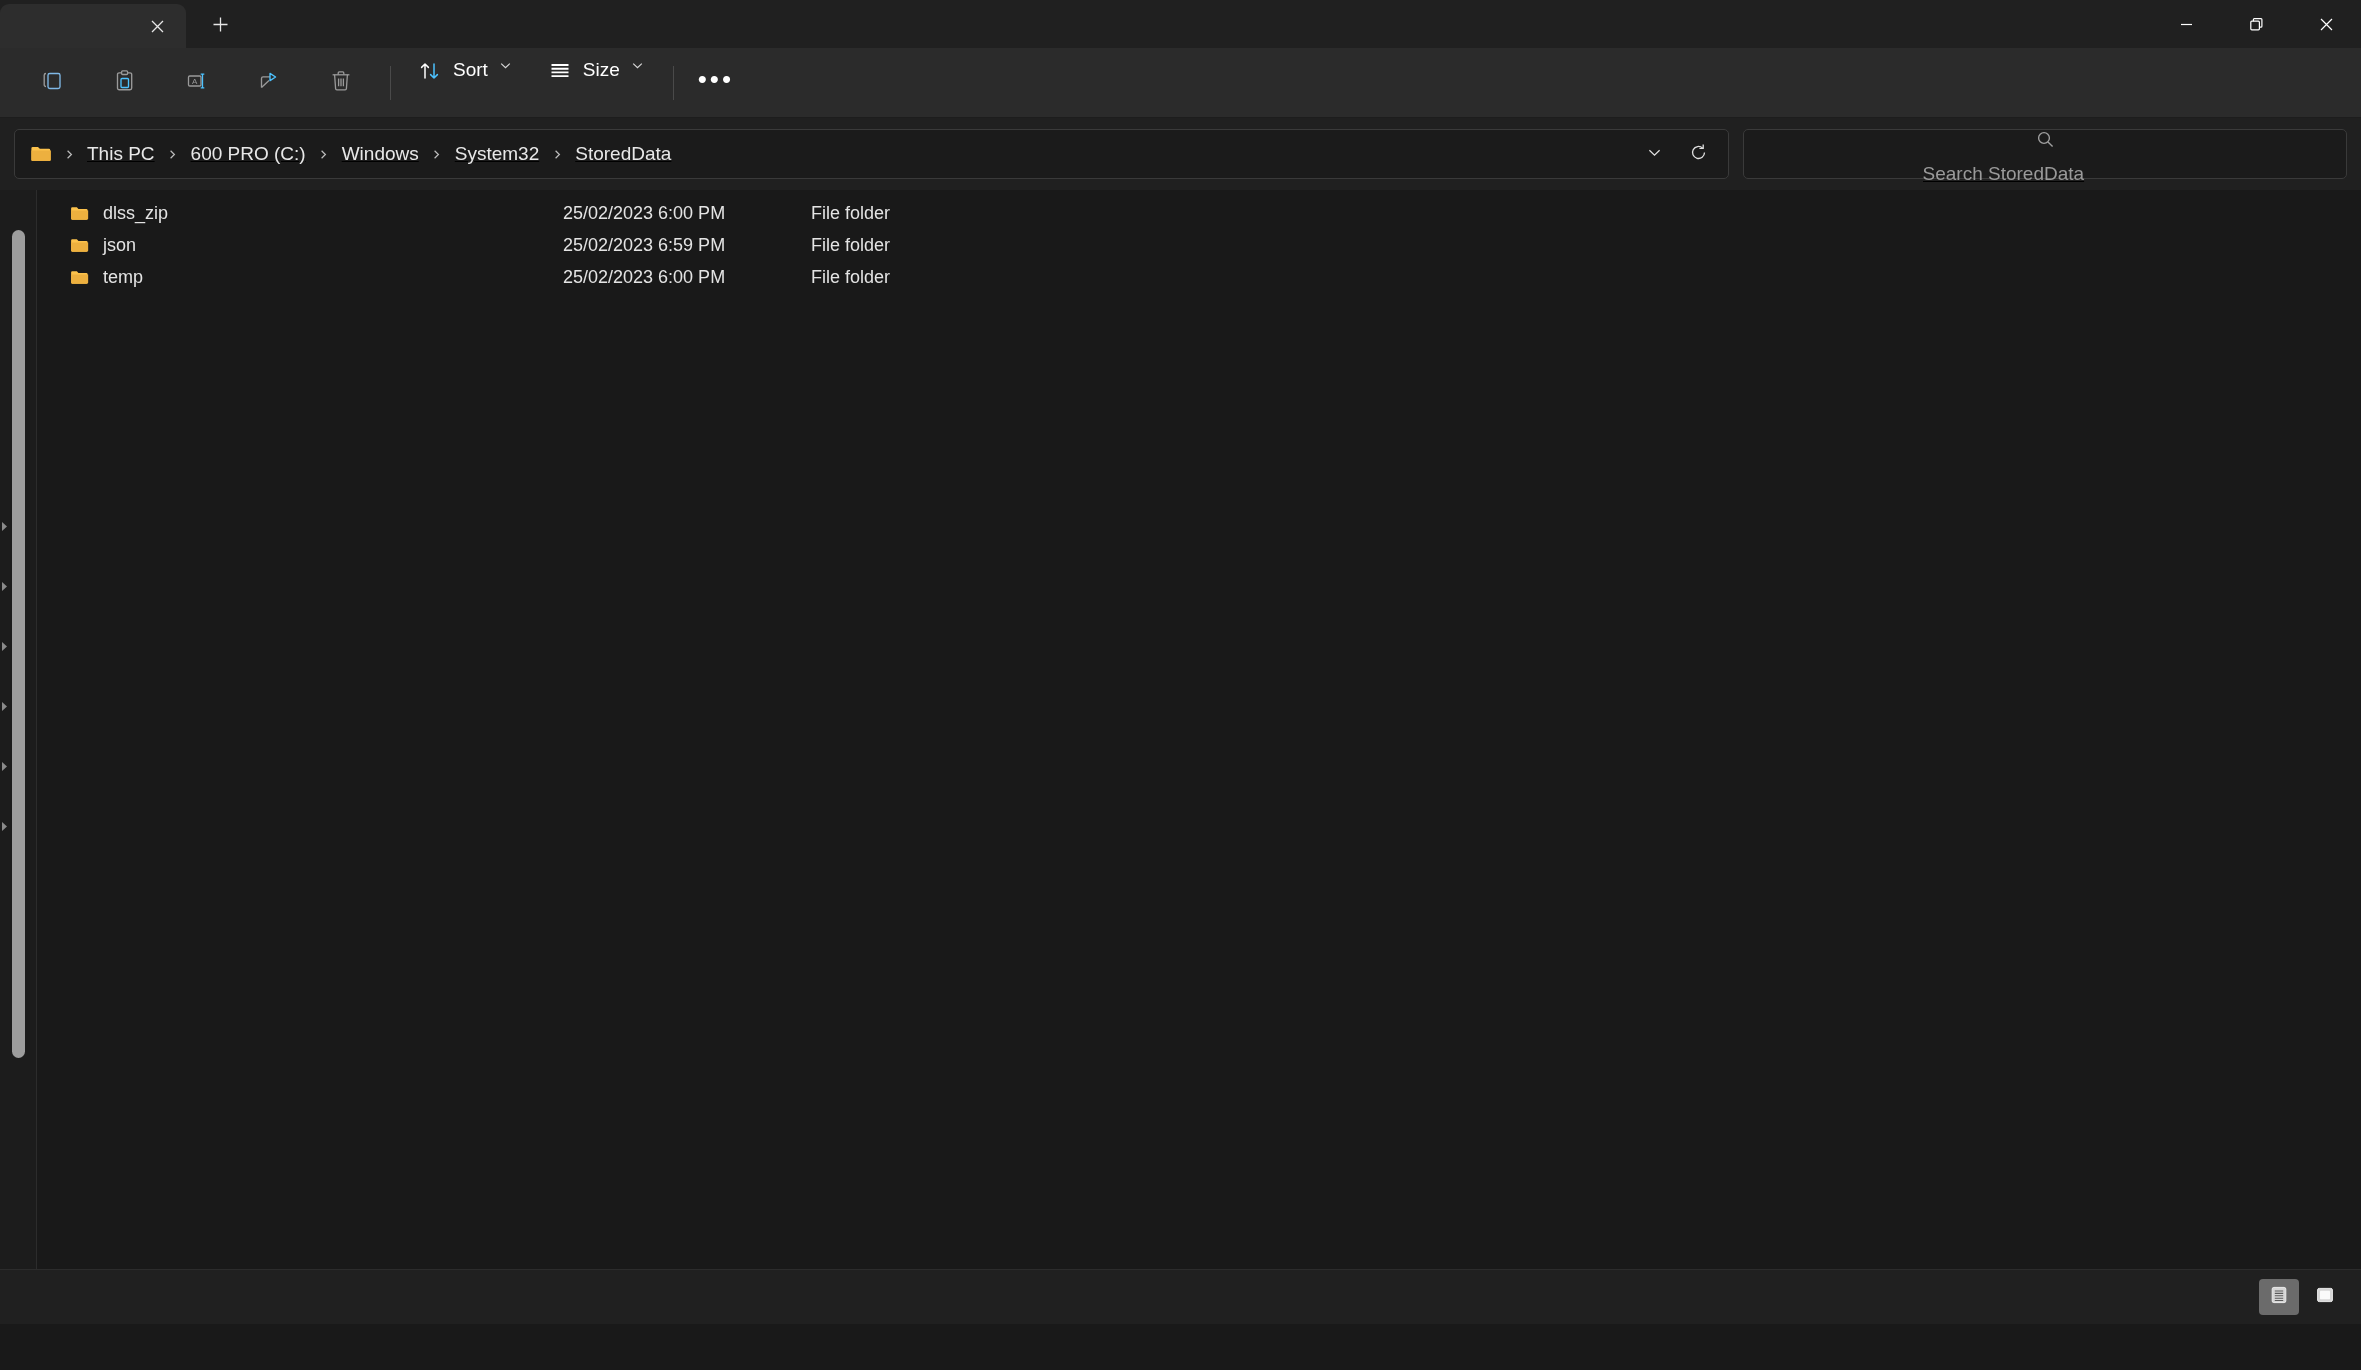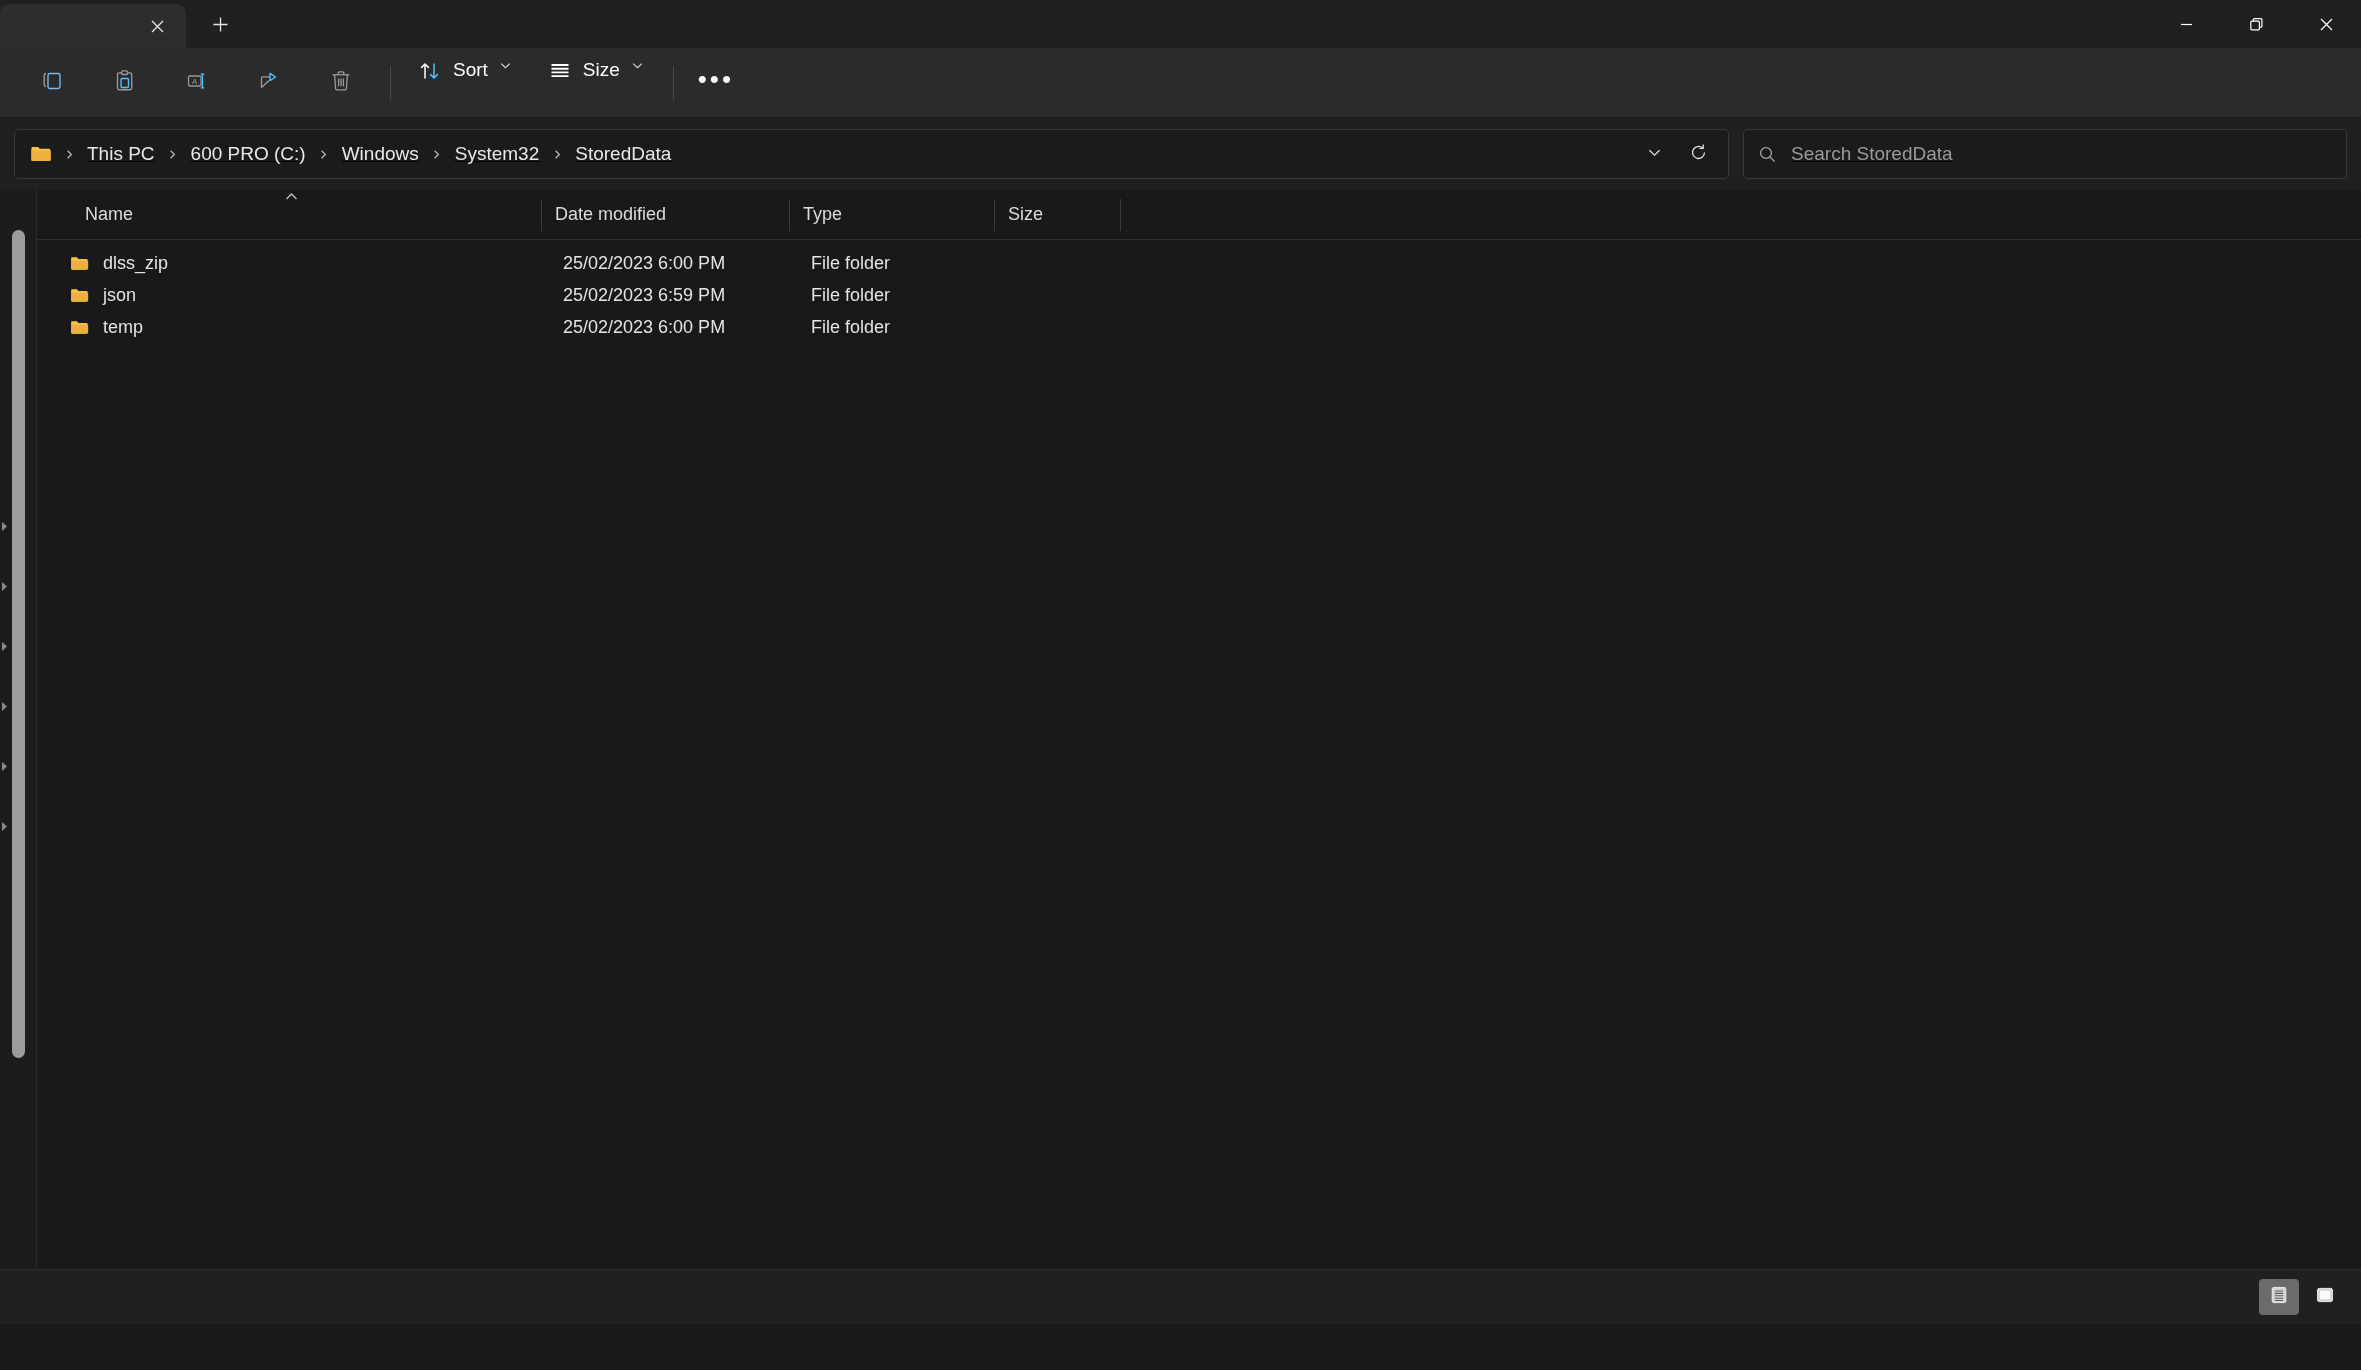--- a/index.html
+++ b/index.html
@@ -170,20 +170,21 @@
   .searchbox {
     width: 604px;
     height: 50px;
     background: #1b1b1b;
     border: 1px solid #3a3a3a;
     border-radius: 5px;
     display: flex;
     align-items: center;
     padding: 0 14px;
     gap: 14px;
+    flex-direction: column;
   }
   .searchbox .mag { color: #a0a0a0; display:flex; }
   .searchbox input {
     flex: 1;
     background: transparent;
     border: none;
     outline: none;
     font-family: "Liberation Sans", sans-serif;
     font-size: 19px;
     color: #e8e8e8;
@@ -567,39 +568,20 @@
         </svg>
     </div>
     <div class="nav-scroll-thumb"></div>
     <div class="nav-glyphs">
       <span>●</span>
     </div>
   </div>
 
   <div class="listpane">
 
-    <div class="colhead">
-      <div class="col name">
-        <span class="sort-caret">
-          <svg width="15" height="11" viewBox="0 0 15 11" fill="none" stroke="currentColor" stroke-width="1.5">
-            <path d="M2.5 8 L7.5 3 L12.5 8"></path>
-          </svg>
-        </span>
-        <span>Name</span>
-      </div>
-      <div class="col date">
-        <span>Date modified</span>
-      </div>
-      <div class="col type">
-        <span>Type</span>
-      </div>
-      <div class="col size">
-        <span>Size</span>
-      </div>
-    </div>
 
     <div class="rows">
 
       <div class="row">
         <div class="cell name">
           <span class="folder-ico">
             <svg width="21" height="21" viewBox="0 0 24 24">
               <path d="M2.4 6.2 a1.3 1.3 0 0 1 1.3 -1.3 H9 l1.8 1.9 h9.1 a1.3 1.3 0 0 1 1.3 1.3 v9.6 a1.3 1.3 0 0 1 -1.3 1.3 H3.7 a1.3 1.3 0 0 1 -1.3 -1.3 Z" fill="#fcc24c"></path>
               <path d="M2.4 8.6 h19.5 v9.1 a1.3 1.3 0 0 1 -1.3 1.3 H3.7 a1.3 1.3 0 0 1 -1.3 -1.3 Z" fill="#edb03f"></path>
             </svg>

